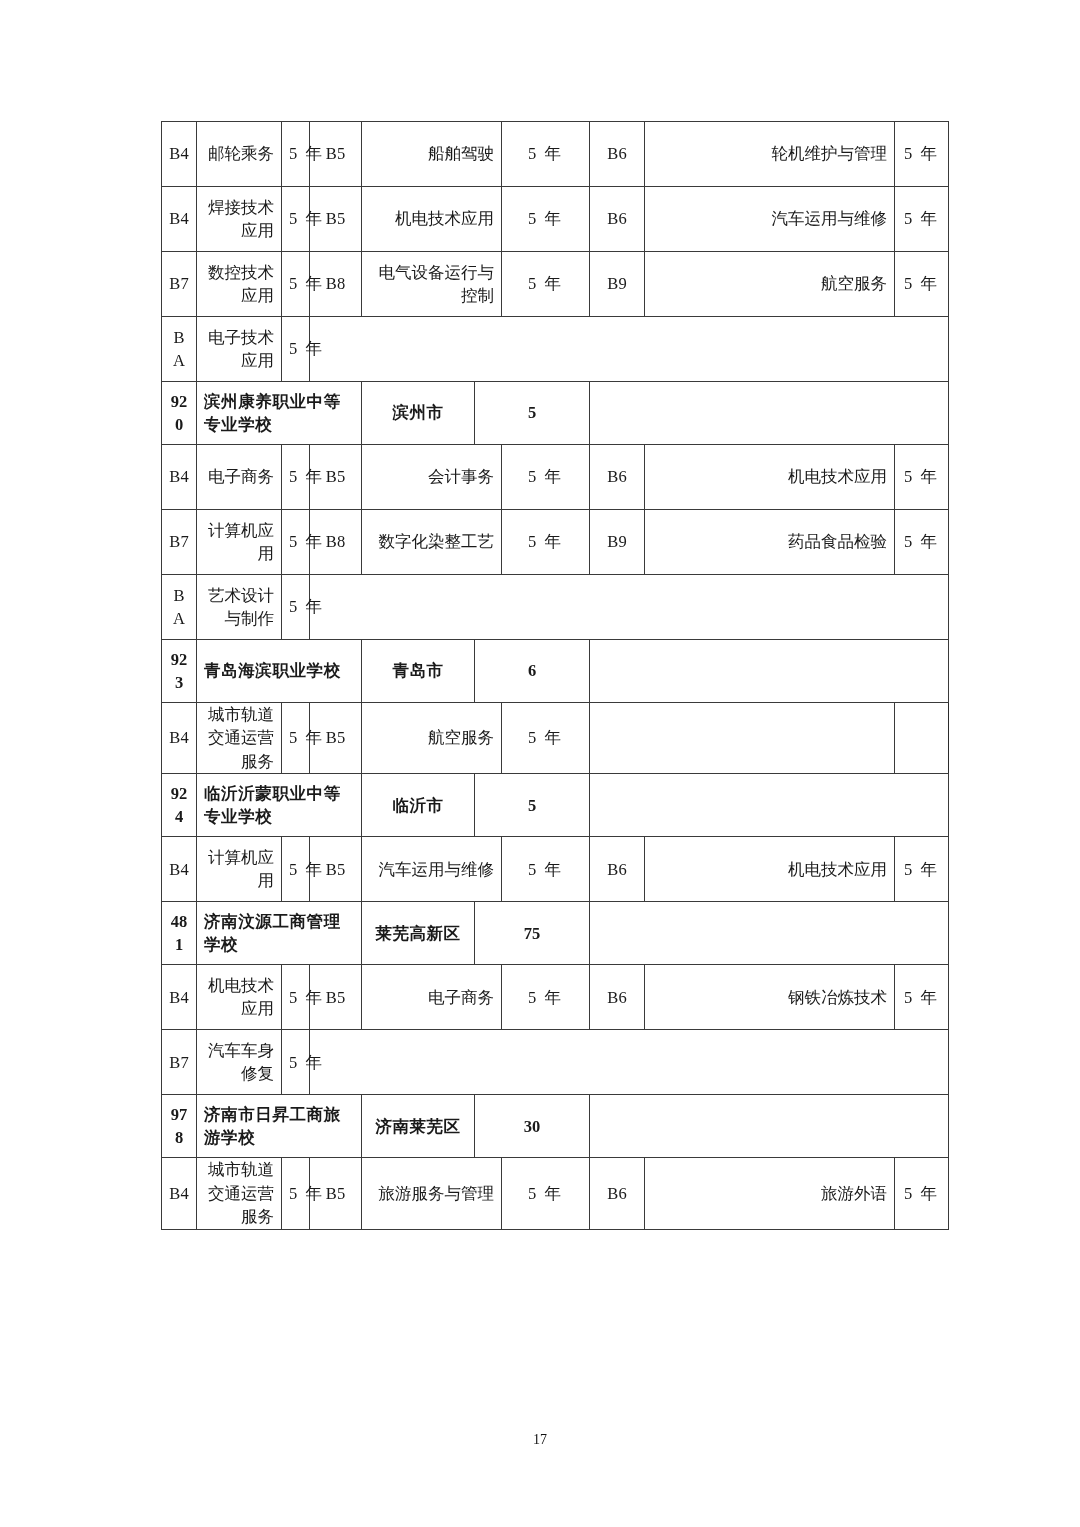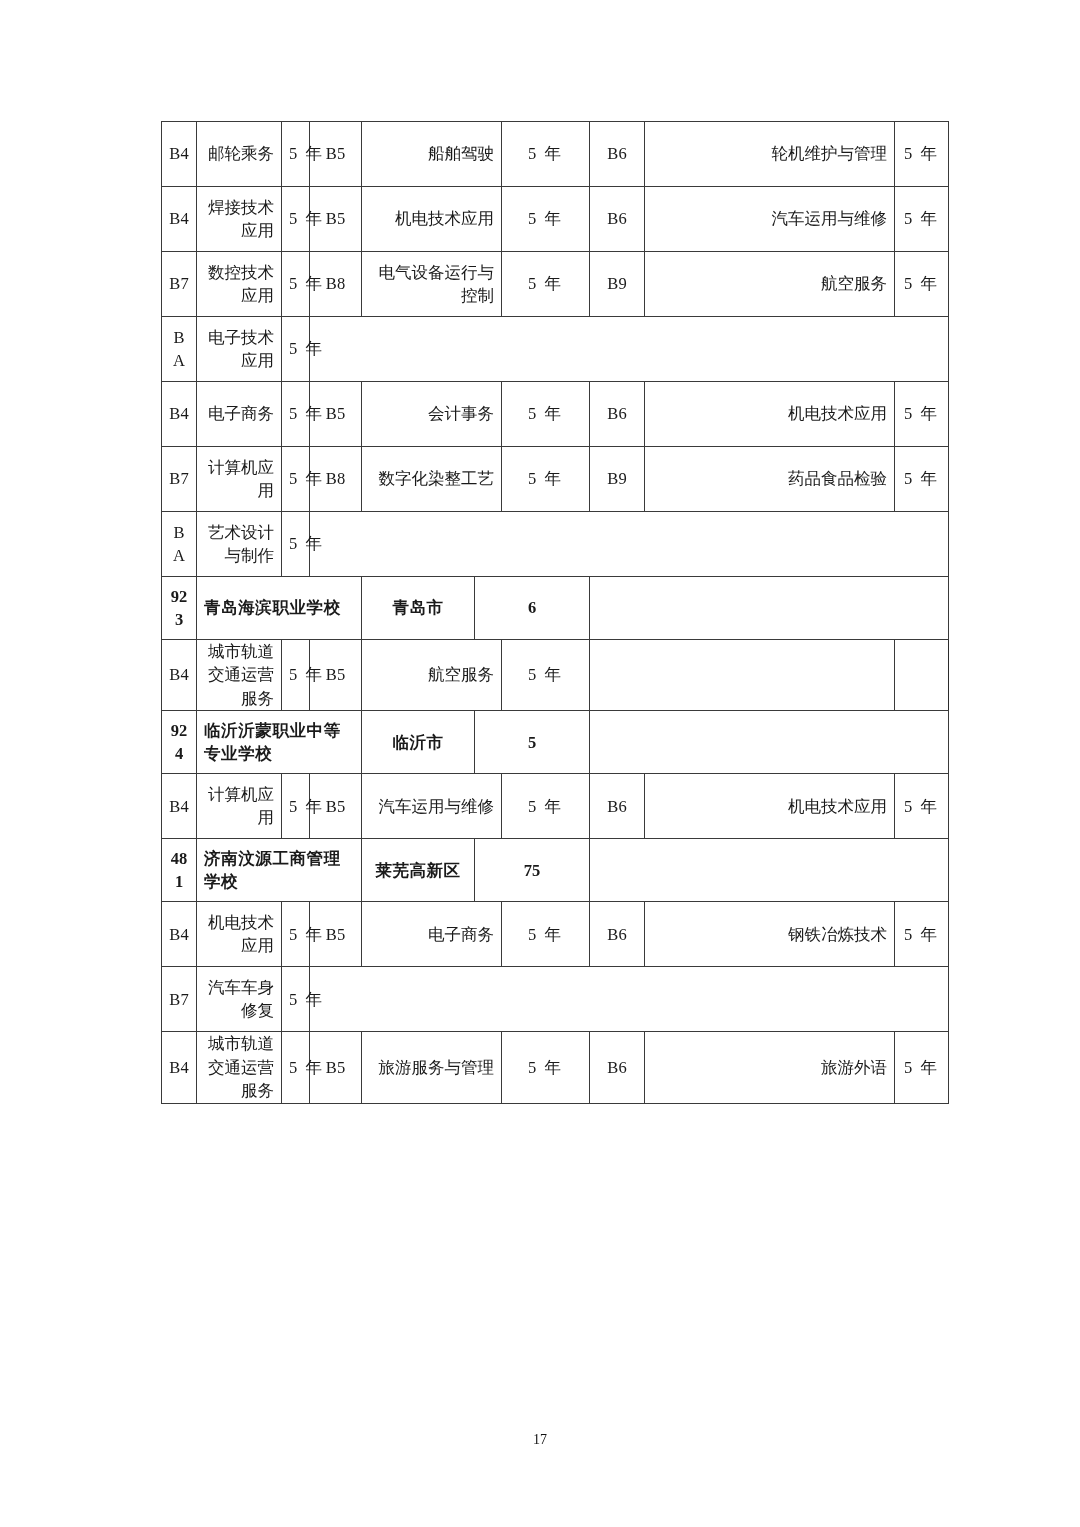--- a/index.html
+++ b/index.html
@@ -133,20 +133,27 @@
             <td class="code">B9</td>
             <td class="major" colspan="2">航空服务</td>
             <td class="years">5 年</td>
           </tr>
           <tr class="detail">
             <td class="code">BA</td>
             <td class="major" colspan="2">电子技术应用</td>
             <td class="years">5 年</td>
             <td class="blank" colspan="9"></td>
           </tr>
+          <tr class="schoolrow">
+            <td class="schoolcode">920</td>
+            <td class="schoolname" colspan="4">滨州康养职业中等专业学校</td>
+            <td class="region" colspan="2">滨州市</td>
+            <td class="count" colspan="2">5</td>
+            <td class="blank" colspan="4"></td>
+          </tr>
           <tr class="detail">
             <td class="code">B4</td>
             <td class="major" colspan="2">电子商务</td>
             <td class="years">5 年</td>
             <td class="code">B5</td>
             <td class="major" colspan="3">会计事务</td>
             <td class="years">5 年</td>
             <td class="code">B6</td>
             <td class="major" colspan="2">机电技术应用</td>
             <td class="years">5 年</td>
@@ -219,20 +226,27 @@
             <td class="code">B6</td>
             <td class="major" colspan="2">钢铁冶炼技术</td>
             <td class="years">5 年</td>
           </tr>
           <tr class="detail">
             <td class="code">B7</td>
             <td class="major" colspan="2">汽车车身修复</td>
             <td class="years">5 年</td>
             <td class="blank" colspan="9"></td>
           </tr>
+          <tr class="schoolrow">
+            <td class="schoolcode">978</td>
+            <td class="schoolname" colspan="4">济南市日昇工商旅游学校</td>
+            <td class="region" colspan="2">济南莱芜区</td>
+            <td class="count" colspan="2">30</td>
+            <td class="blank" colspan="4"></td>
+          </tr>
           <tr class="detail">
             <td class="code">B4</td>
             <td class="major" colspan="2">城市轨道交通运营服务</td>
             <td class="years">5 年</td>
             <td class="code">B5</td>
             <td class="major" colspan="3">旅游服务与管理</td>
             <td class="years">5 年</td>
             <td class="code">B6</td>
             <td class="major" colspan="2">旅游外语</td>
             <td class="years">5 年</td>

